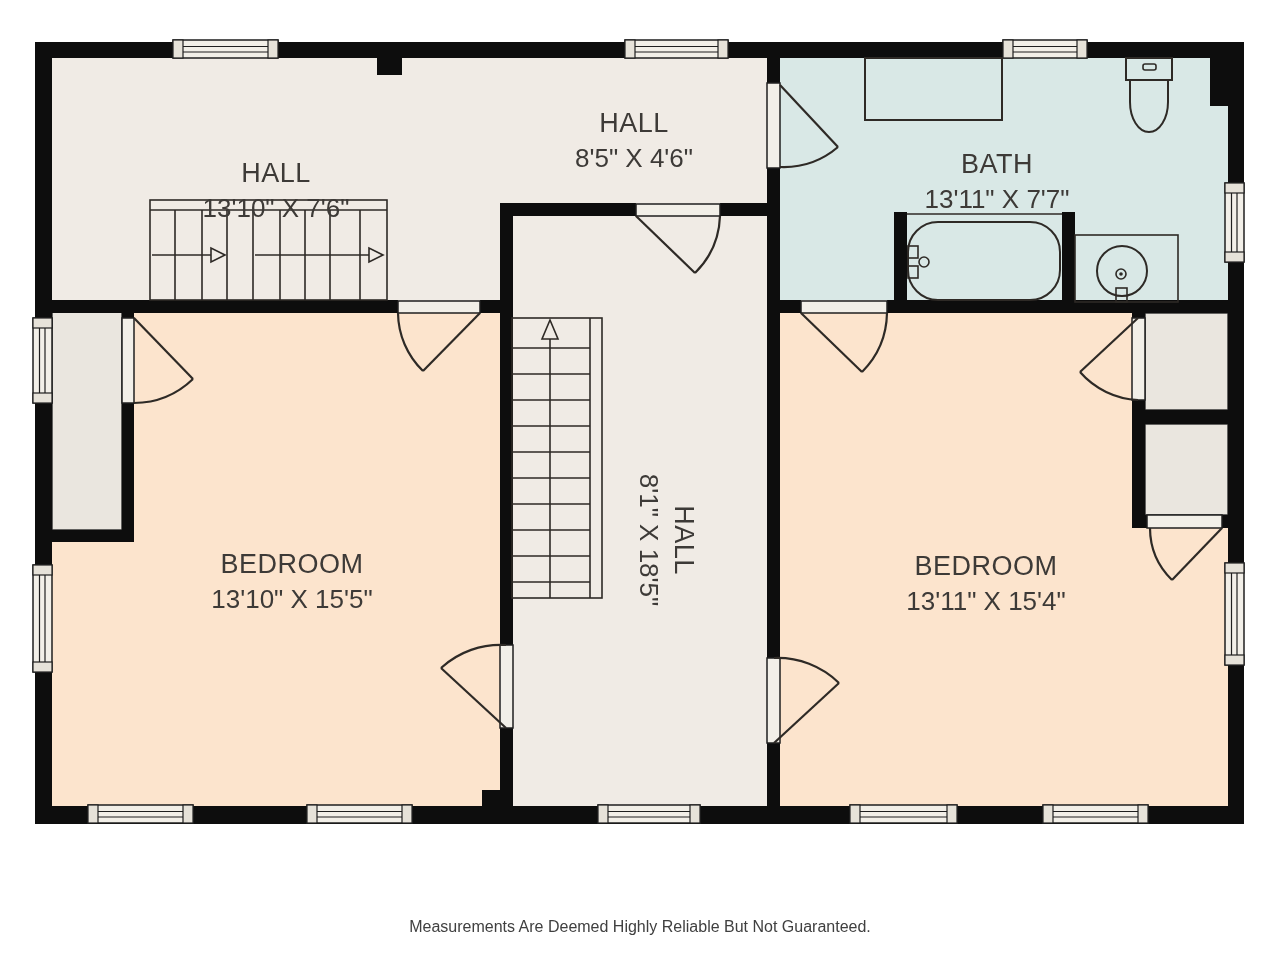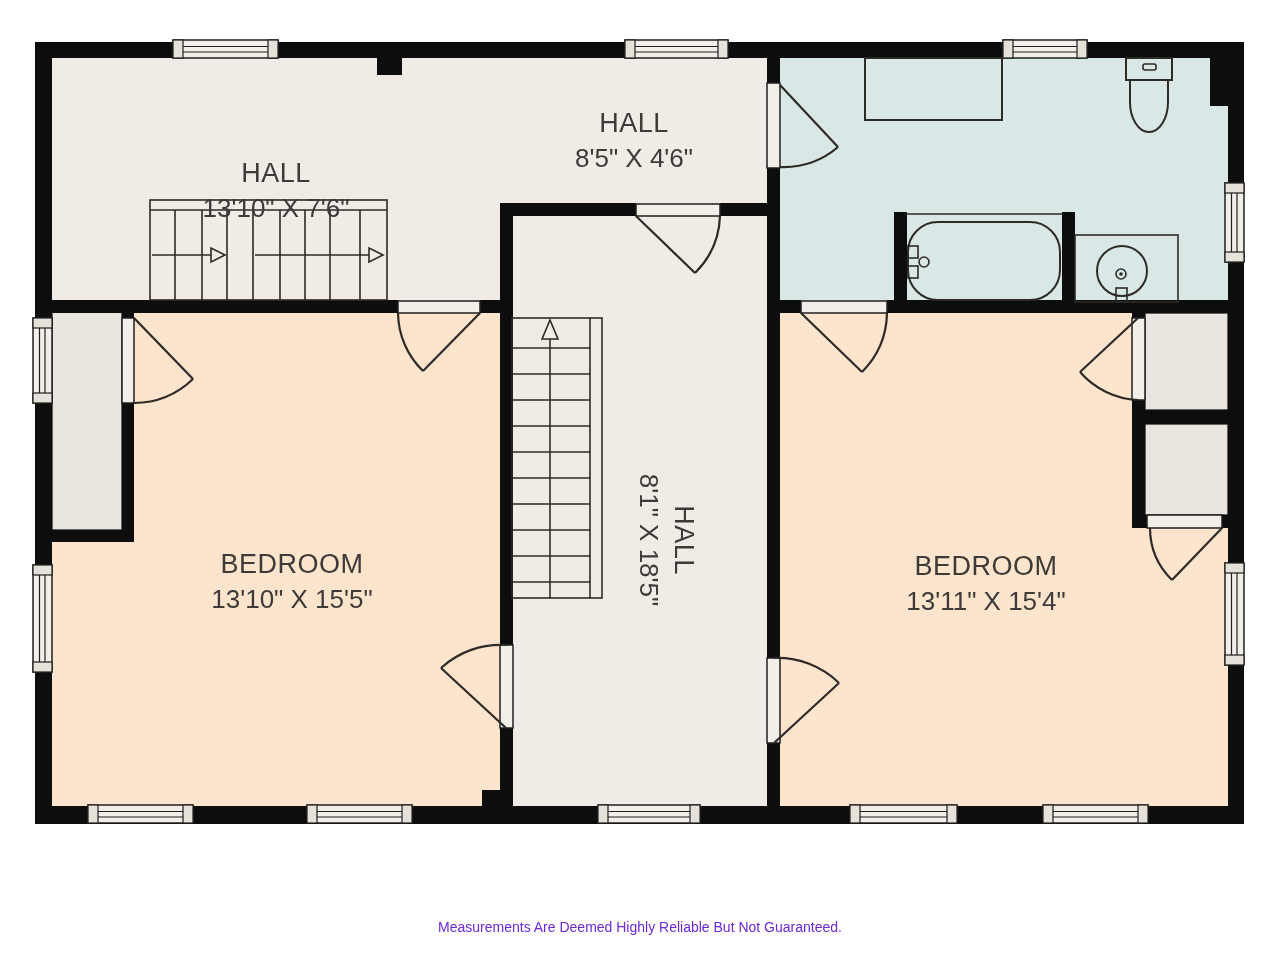--- a/index.html
+++ b/index.html
@@ -19,21 +19,21 @@
   .win-cap{fill:#e6e2d9;stroke:#1f1f1f;stroke-width:1.2;}
   .win-ln{stroke:#1f1f1f;stroke-width:1.2;}
   .arrow{fill:var(--hall_floor);stroke:#2e2a26;stroke-width:1.6;}
   .dot{fill:#2e2a26;}
   .room-label{position:absolute;transform:translate(-50%,-50%);text-align:center;
               color:var(--label_text);white-space:nowrap;}
   .room-label.rot{transform:translate(-50%,-50%) rotate(90deg);}
   .room-name{font-size:27px;line-height:35px;letter-spacing:.5px;}
   .room-dims{font-size:26px;line-height:34px;}
   .footer-note{position:absolute;left:640px;top:927px;transform:translate(-50%,-50%);
-               font-size:14px;color:#6d28d9;white-space:nowrap;}
+               font-size:16px;color:#404040;white-space:nowrap;}
 </style>
 </head>
 <body>
 
 <div class="canvas">
 
 <svg width="1280" height="960" viewBox="0 0 1280 960">
 
   <g>
     <rect class="f-hall" x="52" y="58" width="1176" height="748"></rect>
@@ -262,20 +262,24 @@
 </svg>
 
   <div class="room-label" style="left:276px;top:190px">
     <div class="room-name">HALL</div>
     <div class="room-dims">13'10" X 7'6"</div>
   </div>
   <div class="room-label" style="left:634px;top:140px">
     <div class="room-name">HALL</div>
     <div class="room-dims">8'5" X 4'6"</div>
   </div>
+  <div class="room-label" style="left:997px;top:181px">
+    <div class="room-name">BATH</div>
+    <div class="room-dims">13'11" X 7'7"</div>
+  </div>
   <div class="room-label" style="left:292px;top:581px">
     <div class="room-name">BEDROOM</div>
     <div class="room-dims">13'10" X 15'5"</div>
   </div>
   <div class="room-label rot" style="left:666px;top:540px">
     <div class="room-name">HALL</div>
     <div class="room-dims">8'1" X 18'5"</div>
   </div>
   <div class="room-label" style="left:986px;top:583px">
     <div class="room-name">BEDROOM</div>

